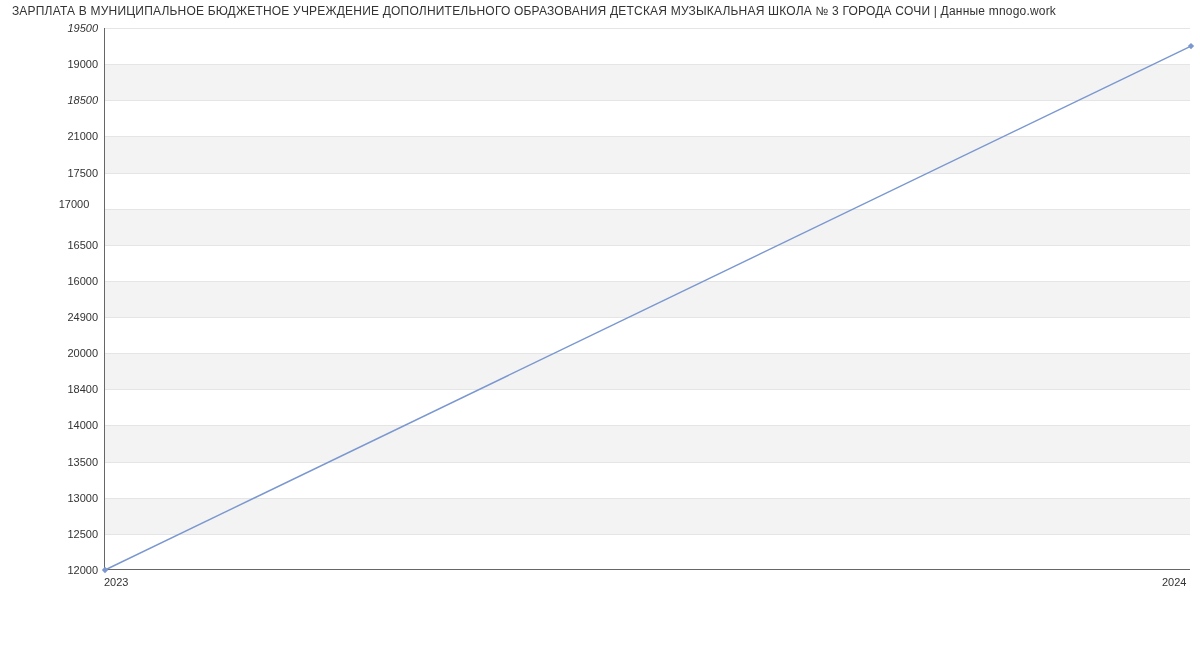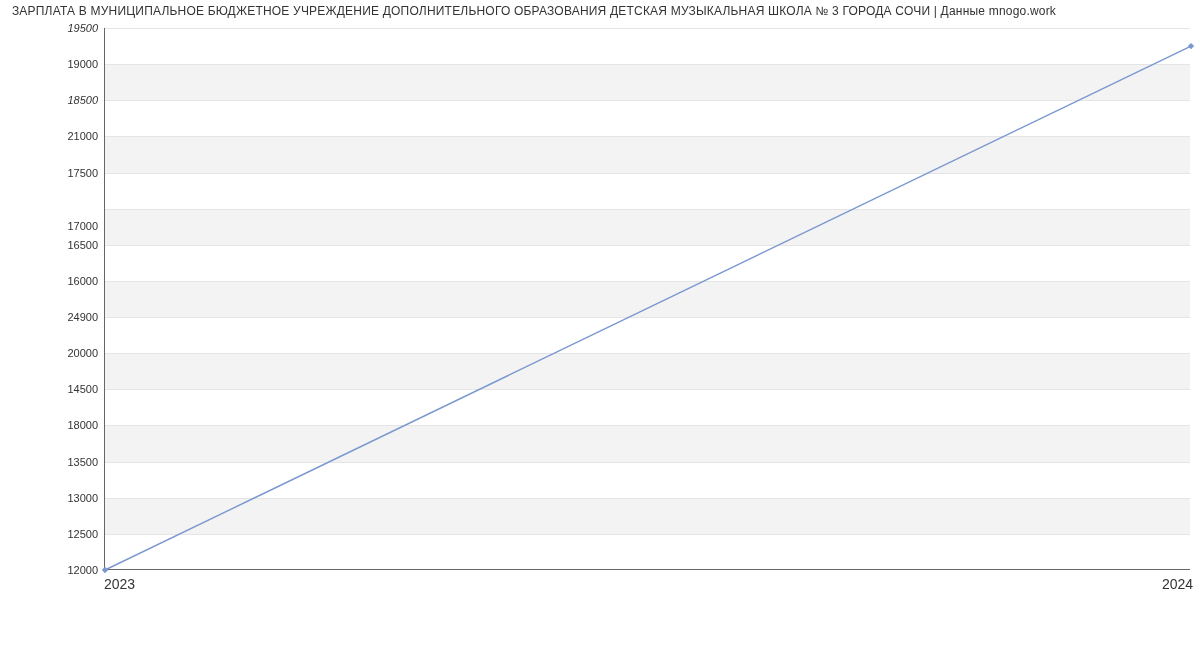--- a/index.html
+++ b/index.html
@@ -59,21 +59,21 @@
     width: 48px;
     text-align: right;
     transform: translateY(-50%);
     font-size: 11px;
     color: #333;
   }
   .x-tick {
     position: absolute;
     top: 548px;
     transform: translateY(0);
-    font-size: 14px;
+    font-size: 11px;
     color: #333;
   }
   svg.line-layer {
     position: absolute;
     left: 0;
     top: 0;
     width: 100%;
     height: 100%;
     overflow: visible;
   }
@@ -111,27 +111,27 @@
       <svg class="line-layer" id="line-layer">
         <polyline points="0,542 1086,18.066666666666606" fill="none" stroke="#7a97d0" stroke-width="1.4"></polyline>
         <rect x="-2.25" y="539.75" width="4.5" height="4.5" fill="#7a97d0" transform="rotate(45 0 542)"></rect>
         <rect x="1083.75" y="15.816666666666606" width="4.5" height="4.5" fill="#7a97d0" transform="rotate(45 1086 18.066666666666606)"></rect>
       </svg>
     </div>
 <div class="y-tick" style="top: 542px;">12000</div>
     <div class="y-tick" style="top: 505.867px;">12500</div>
     <div class="y-tick" style="top: 469.733px;">13000</div>
     <div class="y-tick" style="top: 433.6px;">13500</div>
-    <div class="y-tick" style="top: 397.467px;">18000</div>
-    <div class="y-tick" style="top: 361.333px;">14500</div>
+    <div class="y-tick" style="top: 397.467px;">14000</div>
+    <div class="y-tick" style="top: 361.333px;">18400</div>
     <div class="y-tick" style="top: 325.2px;">20000</div>
     <div class="y-tick" style="top: 289.067px;">24900</div>
     <div class="y-tick" style="top: 252.933px;">16000</div>
     <div class="y-tick" style="top: 216.8px;">16500</div>
-    <div class="y-tick" style="top: 198px;">17000</div>
+    <div class="y-tick" style="top: 176px; text-align: center;">17000</div>
     <div class="y-tick" style="top: 144.533px;">17500</div>
     <div class="y-tick" style="top: 108.4px;">21000</div>
     <div class="y-tick" style="top: 72.2667px; font-style: italic;">18500</div>
     <div class="y-tick" style="top: 36.1333px;">19000</div>
     <div class="y-tick" style="top: 0px; font-style: italic;">19500</div>
     <div class="x-tick" style="left: 54px;">2023</div>
     <div class="x-tick" style="left: 1112px;">2024</div>
   </div>
 
 </body></html>

